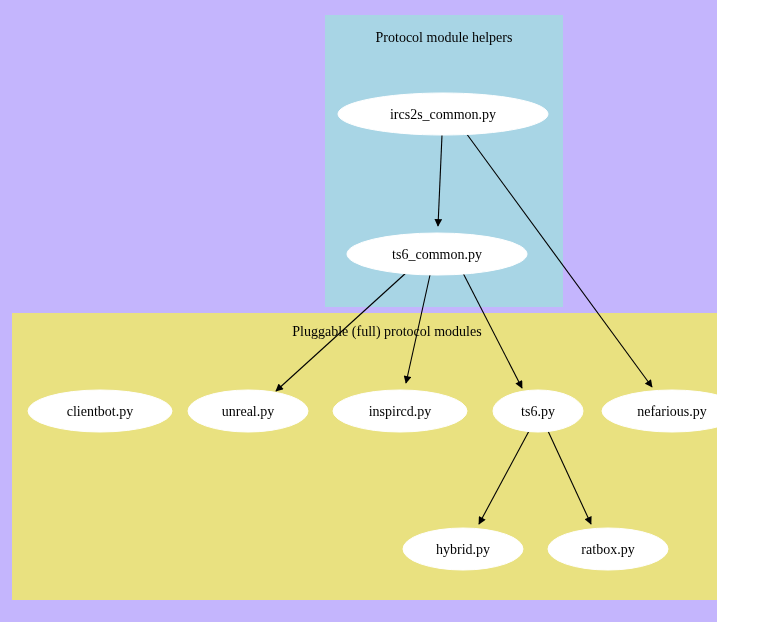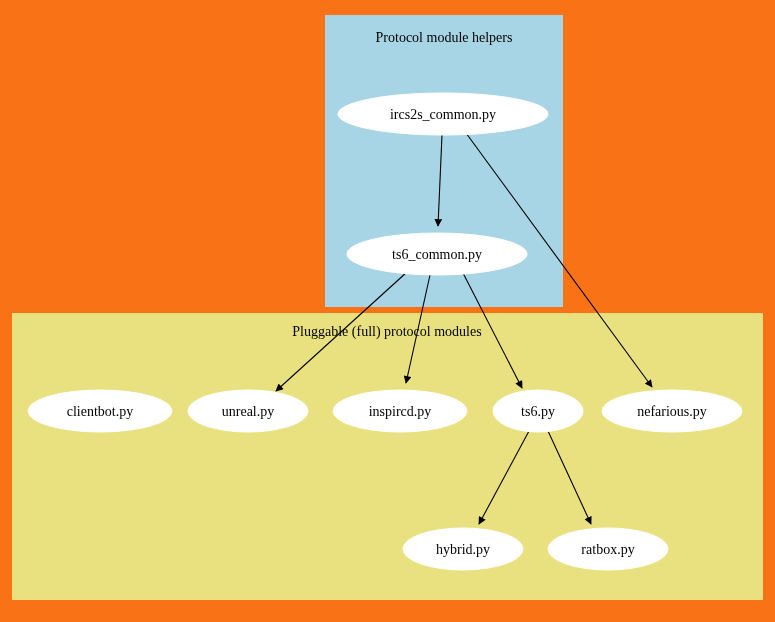--- a/index.html
+++ b/index.html
@@ -1,24 +1,24 @@
 <!DOCTYPE html>
 <html><head>
 <meta charset="utf-8">
 <style>
   html, body {
     margin: 0;
     padding: 0;
     background: #ffffff;
   }
   .page {
-    width: 775px;
+    width: 717px;
     height: 622px;
     position: relative;
-    background: #f97316;
+    background: #c4b5fd;
     overflow: hidden;
     text-align: right;
   }
   svg {
     display: block;
     font-family: "Liberation Serif", "DejaVu Serif", serif;
   }
   text {
     font-size: 14px;
     fill: #000000;

